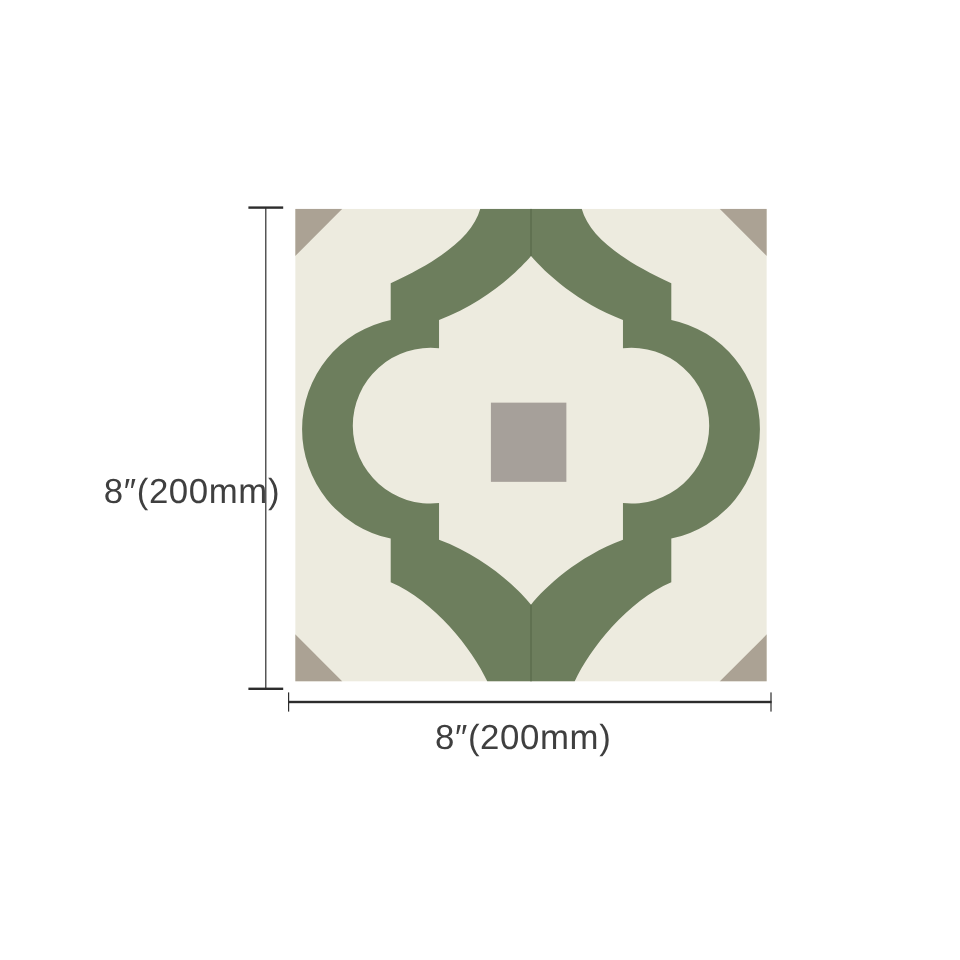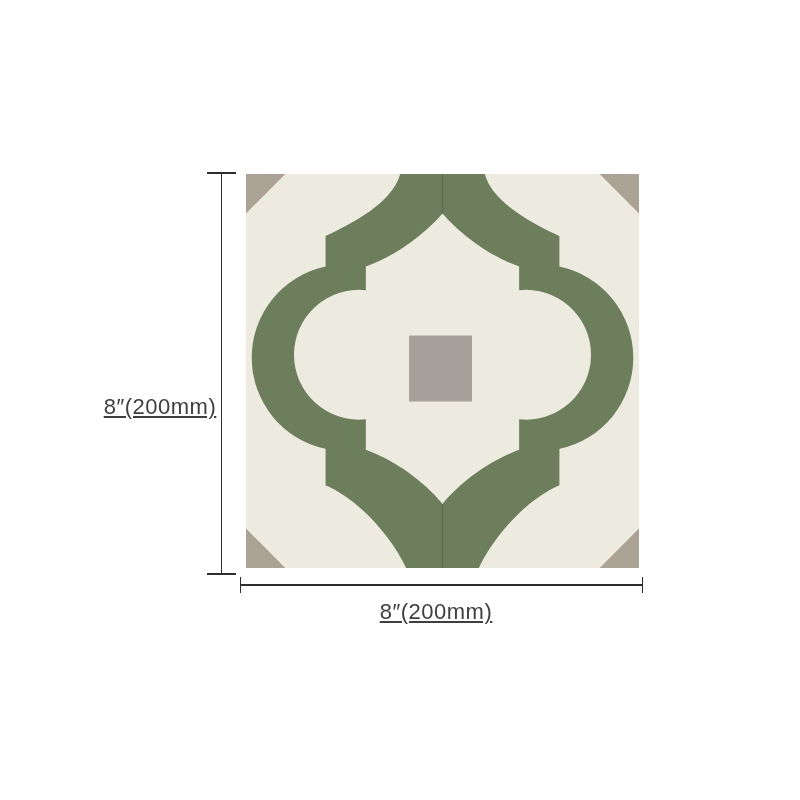--- a/index.html
+++ b/index.html
@@ -30,26 +30,25 @@
     background: #2d2d2d;
   }
   .v-line  { left: 220.5px; top: 173px; width: 1.5px; height: 401px; }
   .v-cap-top    { left: 207px; top: 172.3px; width: 29px; height: 1.5px; }
   .v-cap-bottom { left: 207px; top: 573.2px; width: 29px; height: 1.5px; }
   .h-line  { left: 240px; top: 584.3px; width: 403px; height: 1.5px; }
   .h-cap-left  { left: 239.5px; top: 577px; width: 1.5px; height: 16px; }
   .h-cap-right { left: 641.8px; top: 577px; width: 1.5px; height: 16px; }
   .dim-label {
     position: absolute;
-    font-size: 22px;
+    font-size: 29px;
     letter-spacing: 0.5px;
     color: #3f3f3f;
     text-align: center;
     white-space: nowrap;
-    text-decoration: underline;
   }
   .v-label { left: 80px;  top: 394px; width: 160px; }
   .h-label { left: 336px; top: 599px; width: 200px; }
 </style>
 </head>
 <body>
 
 <div class="stage">
 
   <svg class="tile-svg" viewBox="0 0 400 400" preserveAspectRatio="none">

